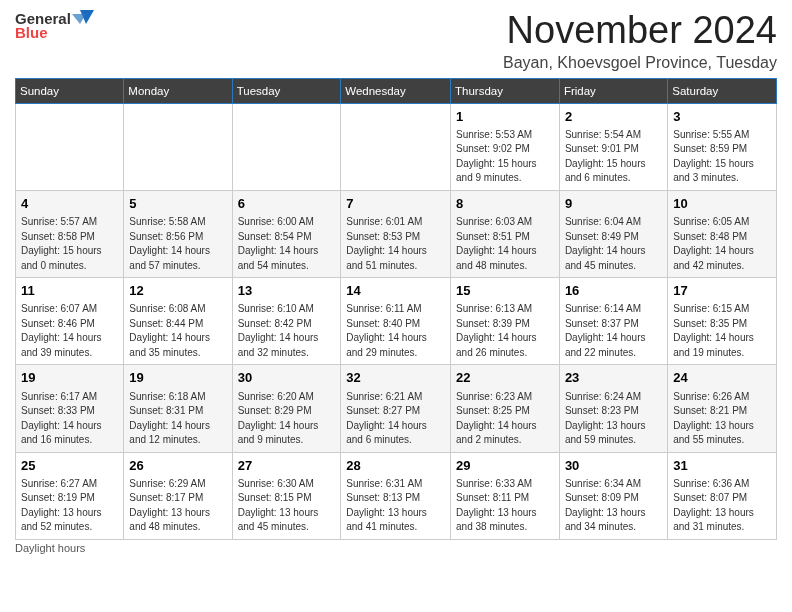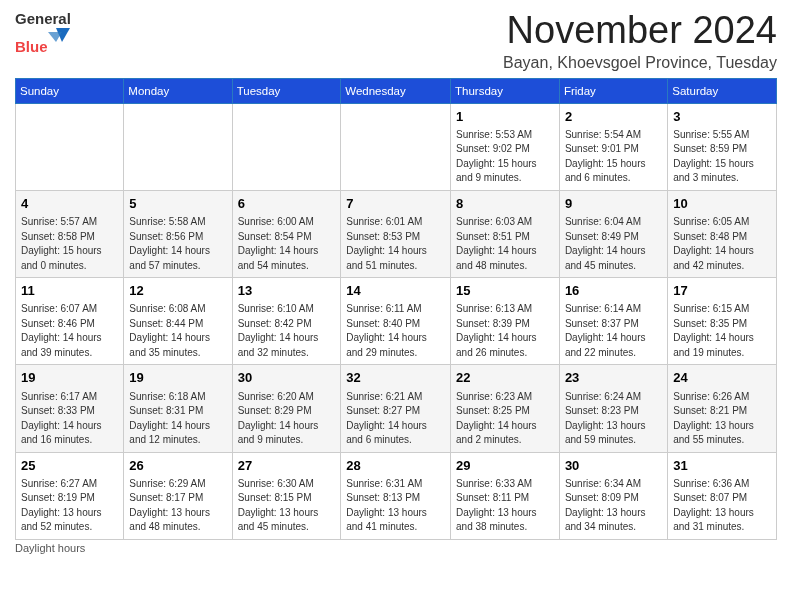--- a/index.html
+++ b/index.html
@@ -36,21 +36,21 @@
       font-size: 16px;
       color: #444;
       margin-top: 2px;
     }
     .calendar-table {
       width: 100%;
       border-collapse: collapse;
       font-size: 10.5px;
     }
     .calendar-table th {
-      background-color: #1d4ed8;
+      background-color: #404040;
       color: #fff;
       padding: 6px 4px;
       font-size: 11.5px;
       font-weight: normal;
       border: 1px solid #2979c0;
       text-align: left;
     }
     .calendar-table td {
       border: 1px solid #ccc;
       vertical-align: top;
@@ -79,21 +79,21 @@
       margin-top: 2px;
       font-size: 11px;
       color: #555;
     }
   </style>
 </head>
 <body>
 
 <div class="header-section">
   <div class="logo">
-    <div style="display:flex;align-items:flex-end;flex-direction:column;">
+    <div style="display:flex;align-items:flex-start;">
       <span style="color:#333;font-size:15px;font-weight:bold;">General</span>
       <svg width="22" height="16" viewBox="0 0 22 16" style="margin-left:1px;margin-right:1px;margin-top:-2px;">
         <polygon points="8,2 22,2 14,16" fill="#1a6bbf"></polygon>
         <polygon points="0,6 14,6 8,16" fill="#2979c0" opacity="0.7"></polygon>
       </svg>
     </div>
     <span style="color:#ef4444;font-size:15px;font-weight:bold;margin-top:-4px;">Blue</span>
   </div>
   <div class="title-section">
     <div class="month-title">November 2024</div>

